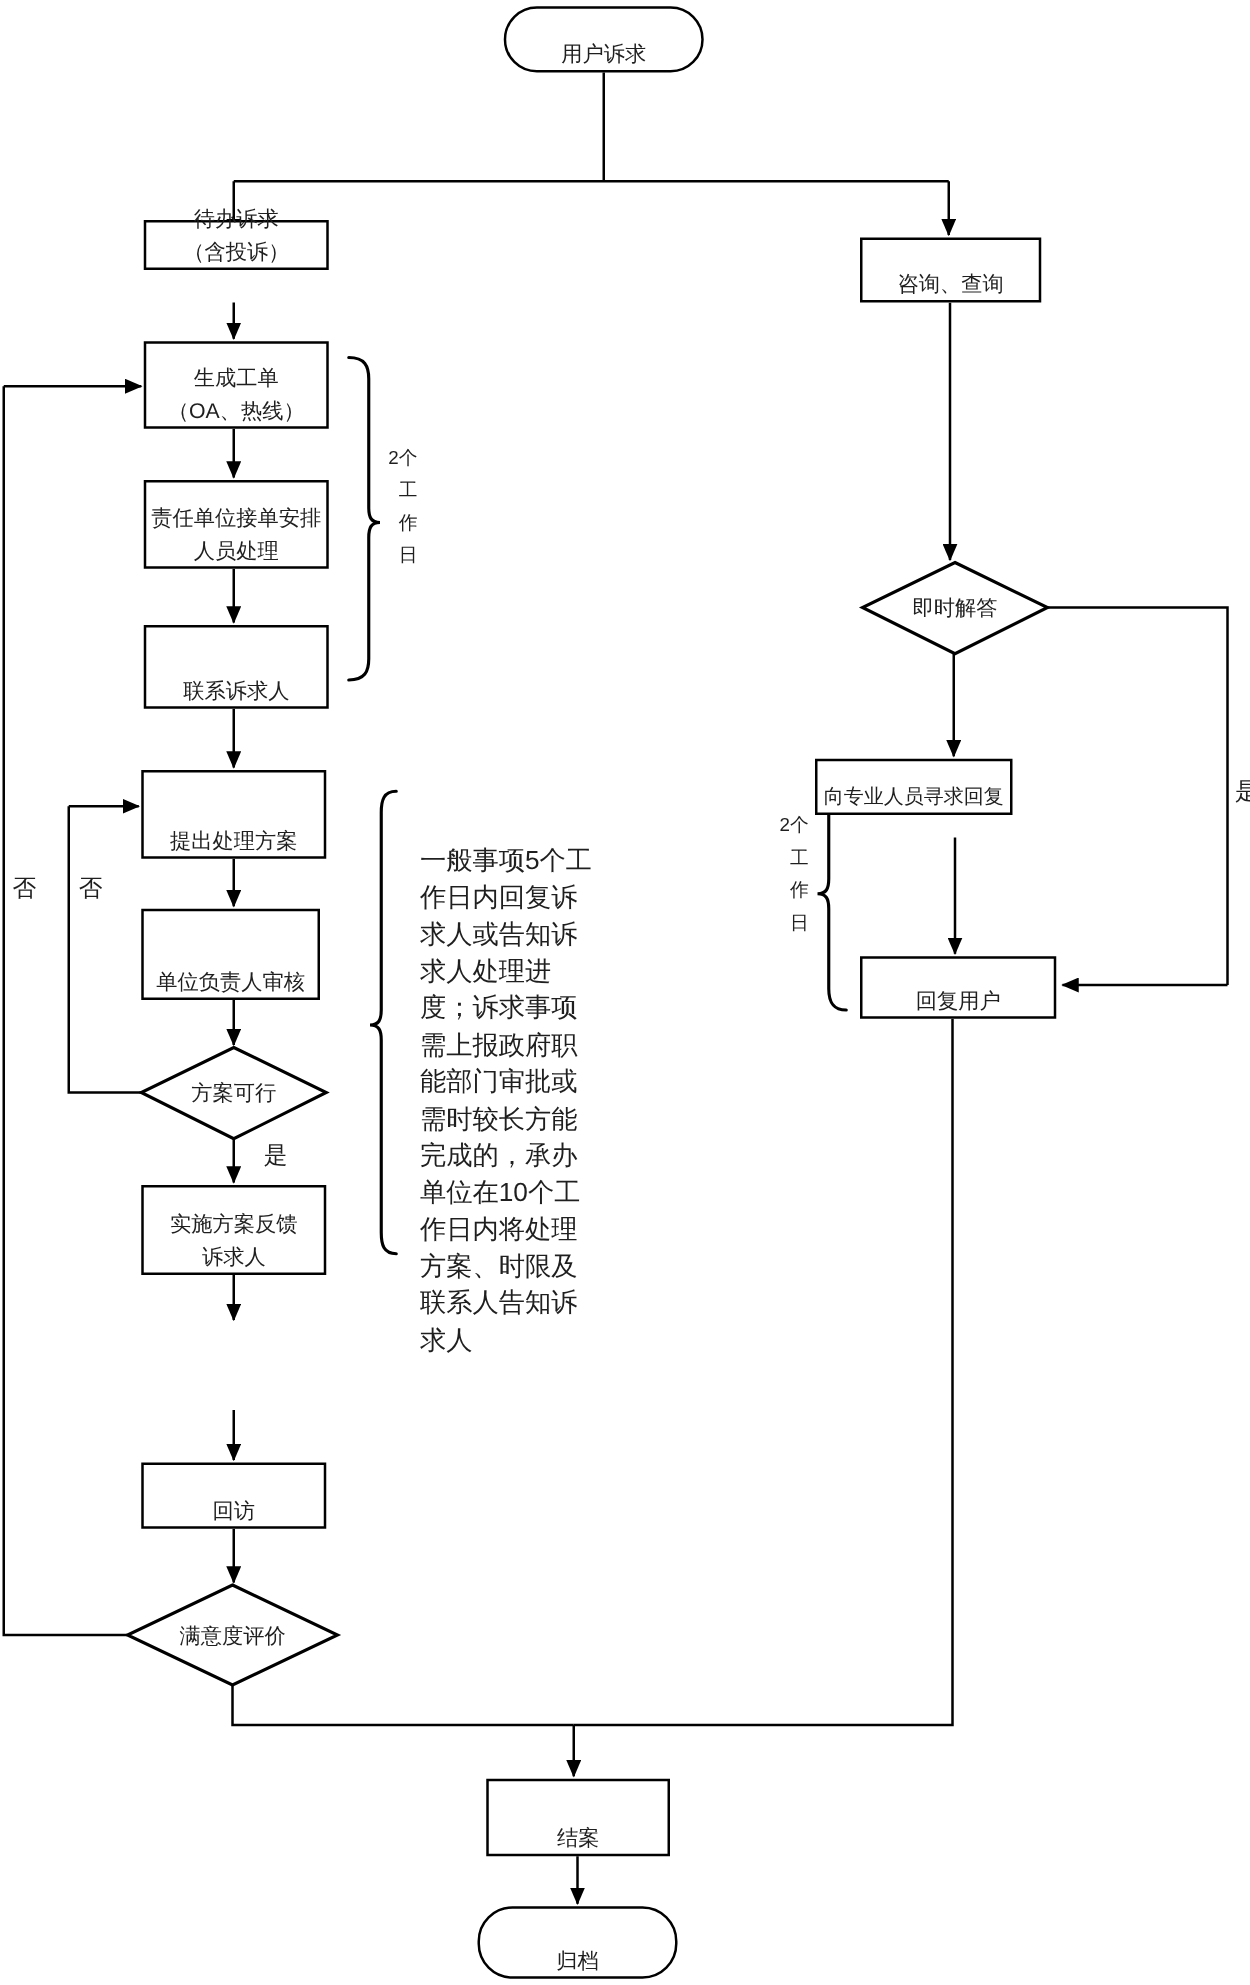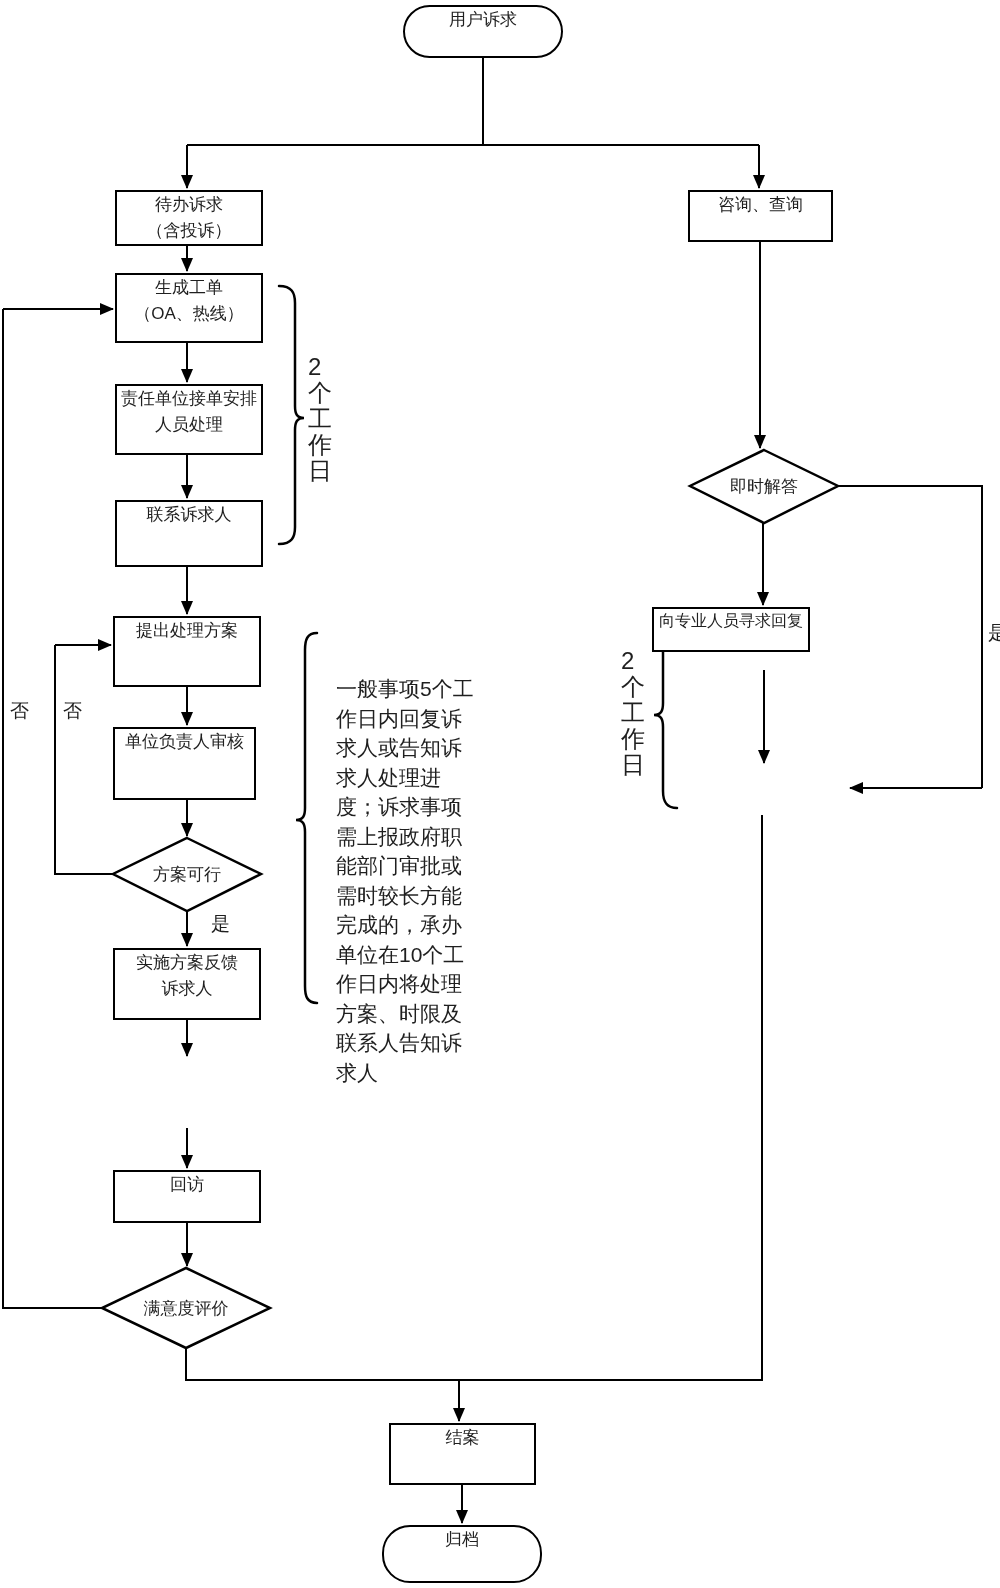--- a/index.html
+++ b/index.html
@@ -3,32 +3,32 @@
 <meta charset="utf-8">
 <style>
   html,body{margin:0;padding:0;background:#ffffff;}
   .canvas{
     position:relative;width:1000px;height:1588px;background:#ffffff;
     font-family:"Liberation Sans","DejaVu Sans",sans-serif;color:#1f1f1f;overflow:hidden;
   }
   .layer{position:absolute;left:0;top:0;}
   .node{
     position:absolute;box-sizing:border-box;display:flex;flex-direction:column;
-    align-items:center;justify-content:flex-start;text-align:center;
+    align-items:center;justify-content:flex-end;text-align:center;
     font-size:17px;line-height:1.5;background:#ffffff;
   }
   .box{border:2.5px solid #000000;}
   .pill{border:2.5px solid #000000;border-radius:28px;}
   .dlabel{
     position:absolute;display:flex;align-items:center;justify-content:center;
     text-align:right;font-size:17px;background:transparent;
   }
   .elabel{position:absolute;font-size:19px;}
   .vtext{
-    position:absolute;text-align:left;font-size:24px;line-height:26px;
+    position:absolute;text-align:right;font-size:15px;line-height:26px;
     word-break:break-all;
   }
   .note{
     position:absolute;font-size:21px;line-height:29.5px;word-break:break-all;
     text-align:left;color:#1f1f1f;margin-top:24px;
   }
   .nl{display:block;}
   .nl:empty{display:none;}
 </style>
 </head>
@@ -87,21 +87,21 @@
       <path d="M279,286 C292,286 295,293 295,303 L295,406 C295,414 297,418 304,418 C297,418 295,422 295,430 L295,527 C295,537 292,544 279,544"></path>
       <path d="M317,633 C307,633 305,640 305,650 L305,808 C305,816 303,820 296,820 C303,820 305,824 305,832 L305,986 C305,996 307,1003 317,1003"></path>
       <path d="M677,622 C666,622 663,629 663,639 L663,703 C663,711 661,715 654,715 C661,715 663,719 663,727 L663,791 C663,801 666,808 677,808"></path>
     </g>
   </svg>
 
   <div class="node pill" style="left:403px;top:5px;width:160px;height:53px">
     <span class="nl">用户诉求</span>
   </div>
 
-  <div class="node box" style="left:115px;top:190px;width:148px;height:56px">
+  <div class="node box" style="left:115px;top:176px;width:148px;height:40px">
     <span class="nl">待办诉求</span>
     <span class="nl">（含投诉）</span>
   </div>
 
   <div class="node box" style="left:115px;top:273px;width:148px;height:70px">
     <span class="nl">生成工单</span>
     <span class="nl">（OA、热线）</span>
   </div>
 
   <div class="node box" style="left:115px;top:384px;width:148px;height:71px">
@@ -152,20 +152,23 @@
   </div>
 
   <div class="dlabel" style="left:690px;top:450px;width:148px;height:73px">
     <span>即时解答</span>
   </div>
 
   <div class="node box" style="left:652px;top:607px;width:158px;height:45px;font-size:16px">
     <span class="nl">向专业人员寻求回复</span>
   </div>
 
+  <div class="node box" style="left:688px;top:765px;width:157px;height:50px">
+    <span class="nl">回复用户</span>
+  </div>
 
   <div class="elabel" style="left:211px;top:911px">是</div>
   <div class="elabel" style="left:63px;top:698px">否</div>
   <div class="elabel" style="left:10px;top:698px">否</div>
   <div class="elabel" style="left:988px;top:620px">是</div>
 
   <div class="vtext" style="left:308px;top:354px;width:26px">2个工作日</div>
   <div class="vtext" style="left:621px;top:648px;width:26px">2个工作日</div>
 
   <div class="note" style="left:336px;top:650px;width:140px">一般事项5个工作日内回复诉求人或告知诉求人处理进度；诉求事项需上报政府职能部门审批或需时较长方能完成的，承办单位在10个工作日内将处理方案、时限及联系人告知诉求人</div>

